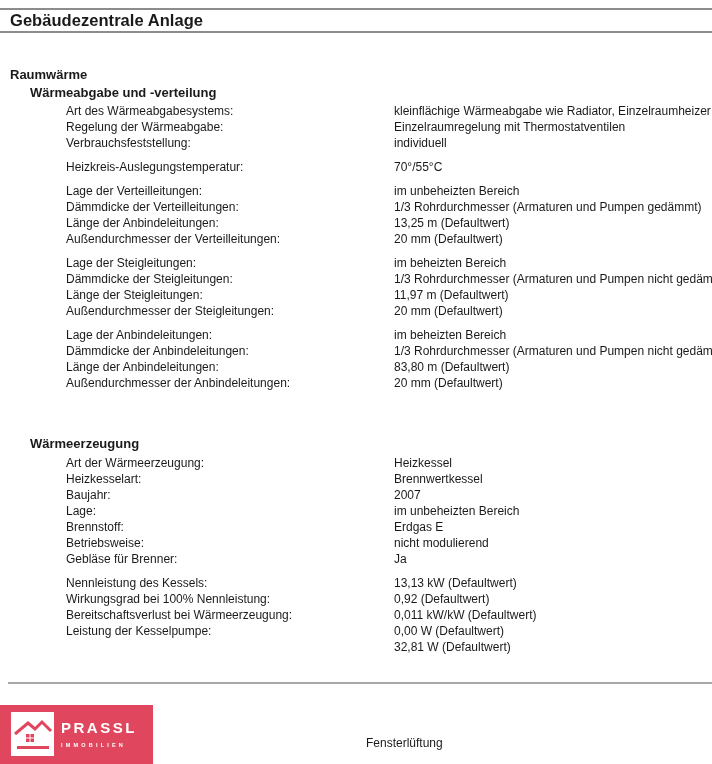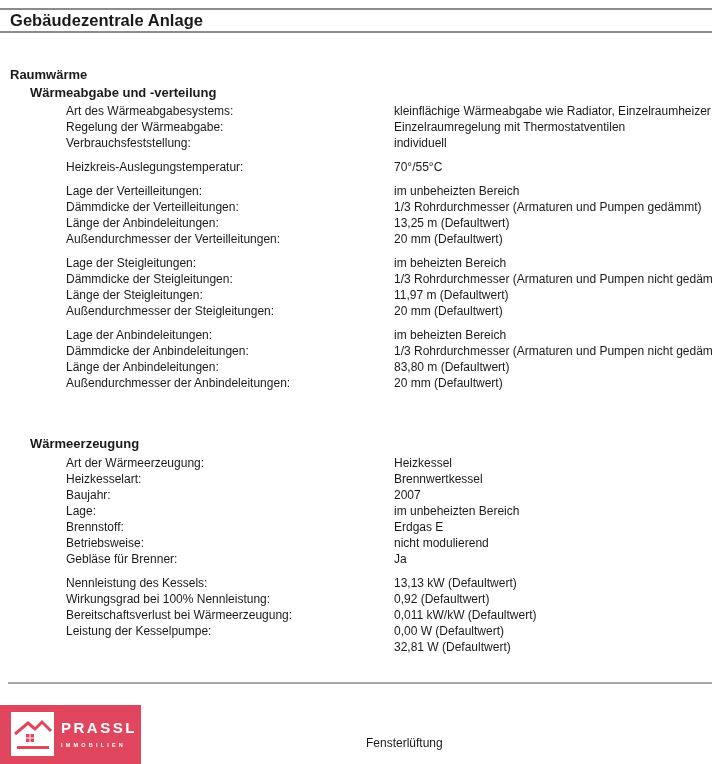--- a/index.html
+++ b/index.html
@@ -69,20 +69,21 @@
     }
     .gap { height: 8px; }
 
     .logo {
       position: absolute;
       left: 0;
       top: 705px;
       width: 141px;
       height: 59px;
       background: #e0475e;
+      padding-left: 12px;
     }
     .logo-box {
       position: absolute;
       left: 11px;
       top: 7px;
       width: 43px;
       height: 44px;
       background: #ffffff;
     }
     .logo-text {

